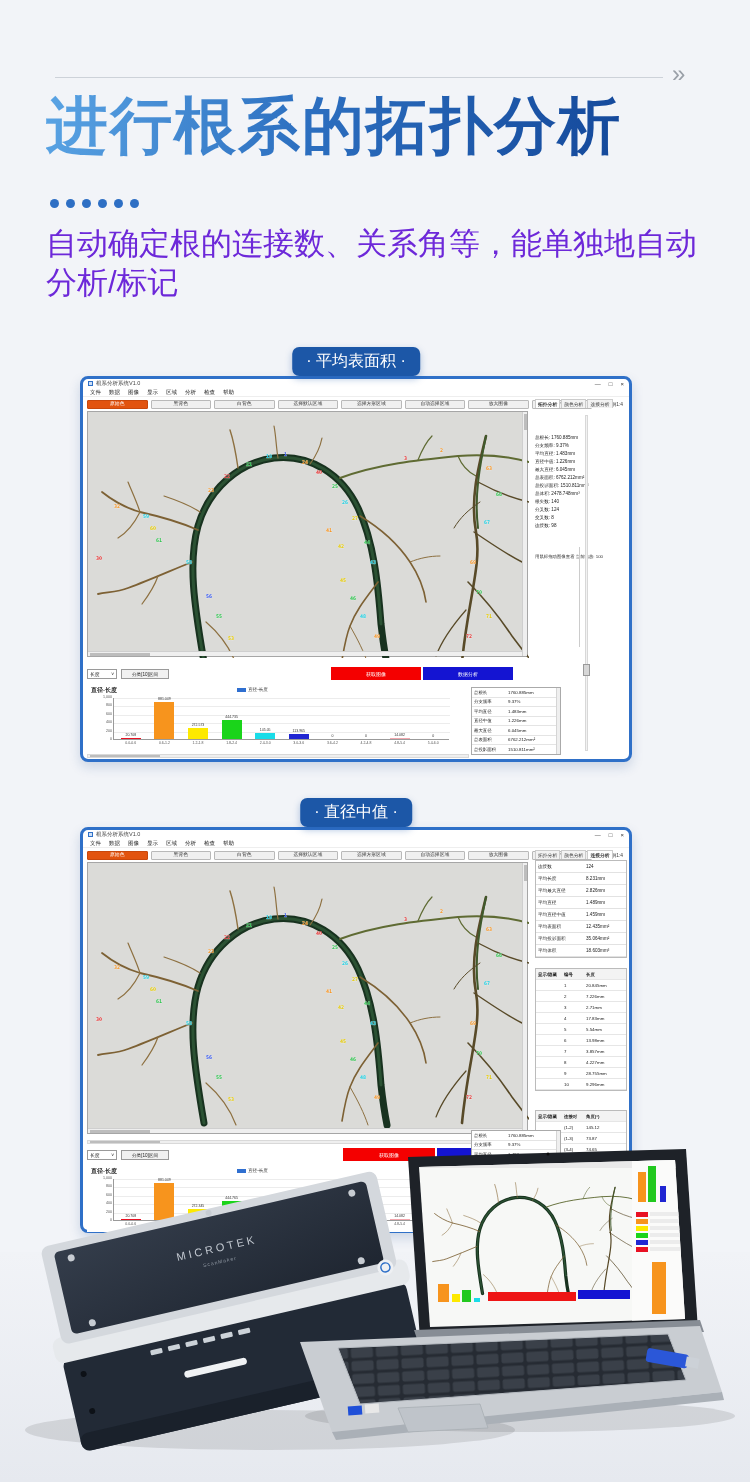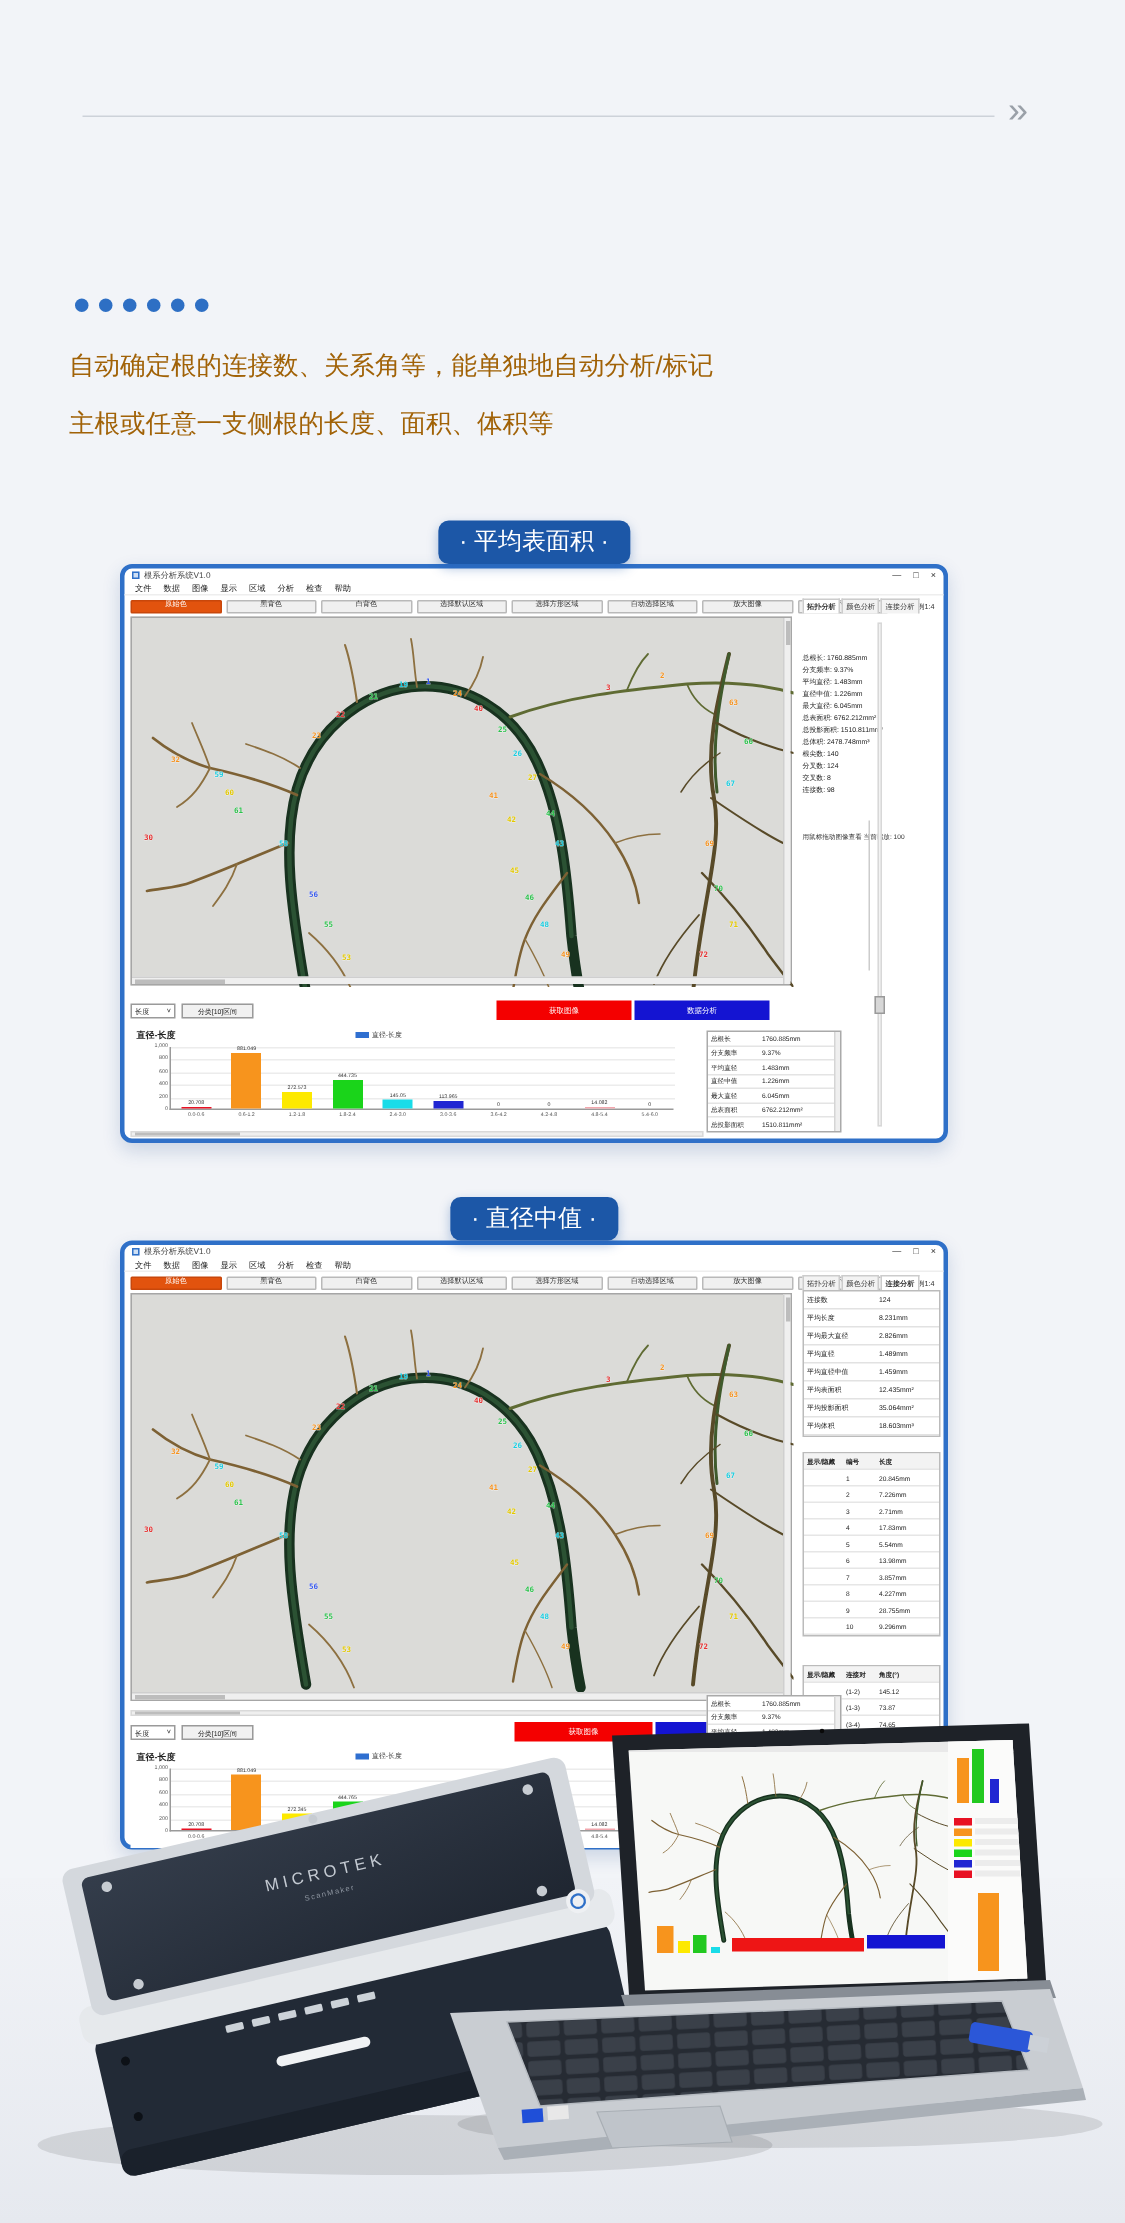--- a/index.html
+++ b/index.html
@@ -9,21 +9,21 @@
 
   
   .rule{position:absolute;left:55px;top:77px;width:608px;height:1px;background:#cdd2d9}
   .rule-arrow{position:absolute;left:672px;top:60px;font-size:24px;color:#9aa0a8;letter-spacing:-2px}
   .h1{position:absolute;left:46px;top:84px;font-family:"Liberation Serif",serif;font-weight:900;
       font-size:62px;letter-spacing:2px;white-space:nowrap;
       background:linear-gradient(100deg,#5aa4e4 0%,#2c6fc0 45%,#14489a 100%);
       -webkit-background-clip:text;background-clip:text;color:transparent}
   .dots{position:absolute;left:50px;top:199px;display:flex;gap:7px}
   .dots i{width:9px;height:9px;border-radius:50%;background:#2e6fc4}
-  .desc{position:absolute;left:46px;top:224px;width:672px;font-size:17px;color:#a16207;line-height:39px}
+  .desc{position:absolute;left:46px;top:224px;width:672px;font-size:31px;color:#6d28d9;line-height:39px}
 
   
   .badge{position:absolute;left:356px;transform:translateX(-50%);background:#1c57a7;color:#fff;
          font-size:16px;padding:4px 14px;border-radius:7px;white-space:nowrap;z-index:4;
          box-shadow:0 3px 7px rgba(28,87,167,.35)}
   .badge.b1{top:347px}.badge.b2{top:798px}
 
   
   .appwin{position:absolute;left:80px;width:552px;background:#fff;border:3px solid #2f70c8;
           border-radius:8px;z-index:2;box-shadow:0 5px 12px rgba(30,70,140,.18)}
@@ -122,31 +122,31 @@
 
   svg.photo{position:absolute;left:0;top:1140px;z-index:5;pointer-events:none}
 </style>
 </head>
 <body>
 
 <div class="page">
 
   <div class="rule"></div>
   <div class="rule-arrow">»</div>
+  <h1 class="h1">进行根系的拓扑分析</h1>
   <div class="dots">
     <i></i>
       <i></i>
       <i></i>
       <i></i>
       <i></i>
       <i></i>
   </div>
   <div class="desc">
     <div>自动确定根的连接数、关系角等，能单独地自动分析/标记</div>
-    <div>主根或任意一支侧根的长度、面积、体积等</div>
   </div>
 
   <div class="badge b1">· 平均表面积 ·</div>
   <div class="badge b2">· 直径中值 ·</div>
 
   <section class="appwin win1">
     <div class="titlebar">
       <span class="appicon"></span>
       <span>根系分析系统V1.0</span>
       <span class="wctrls">

